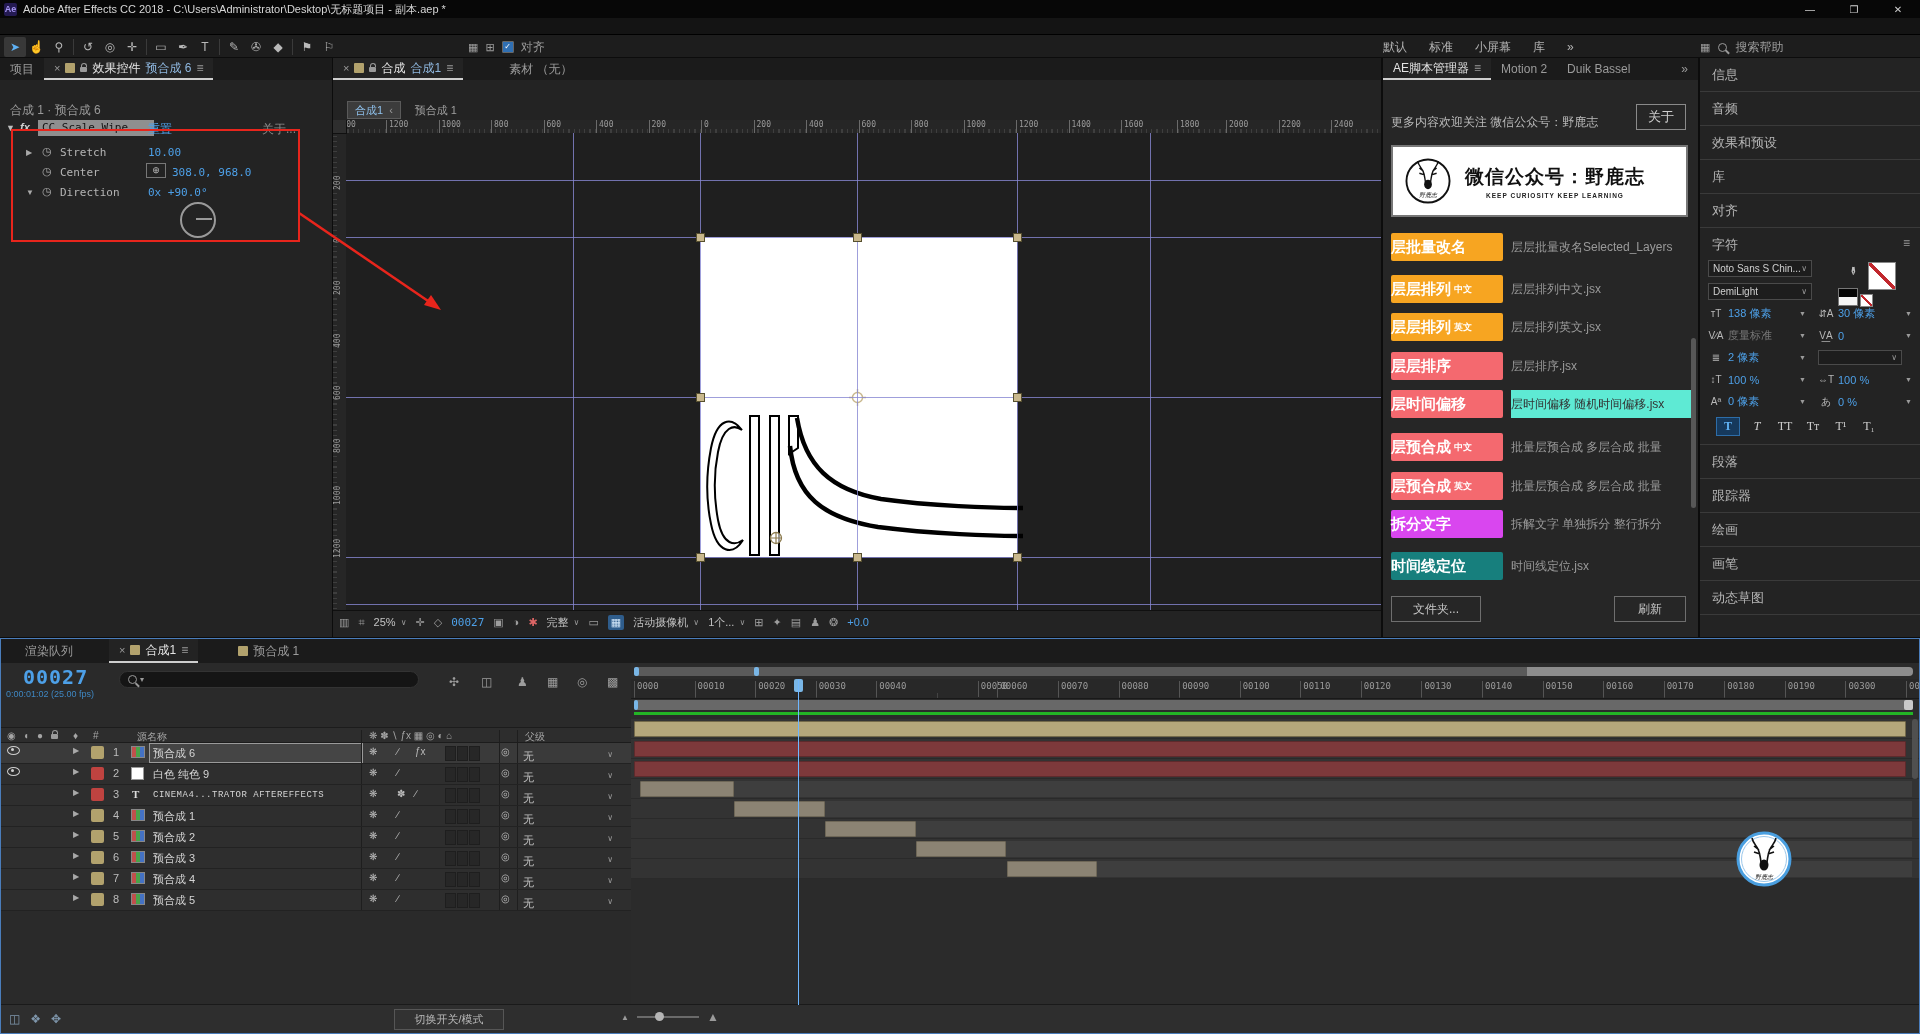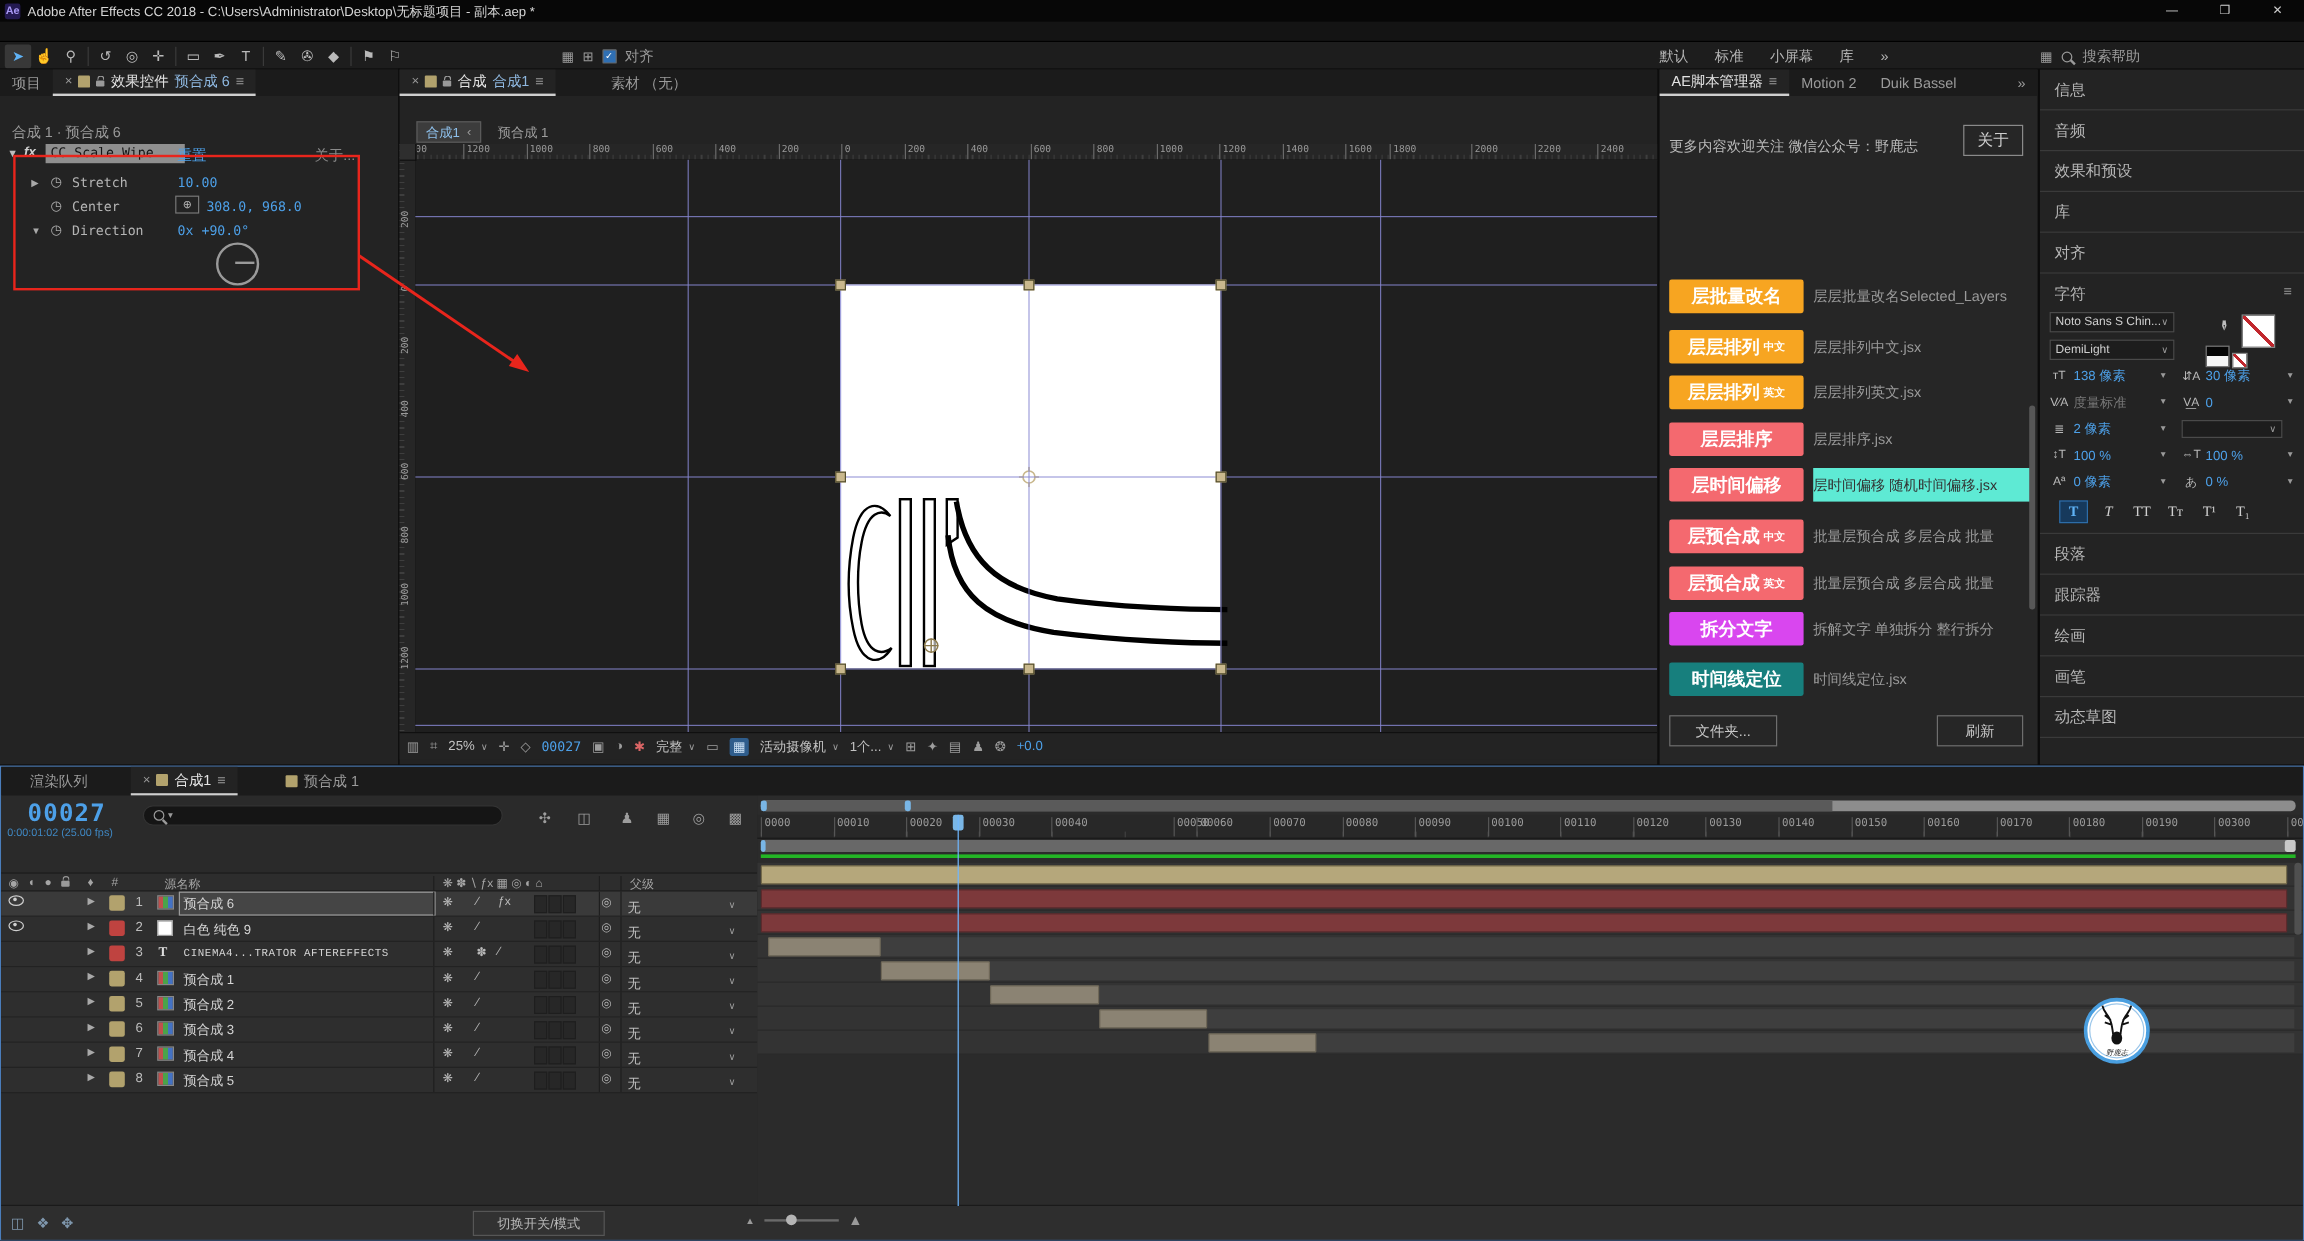--- a/index.html
+++ b/index.html
@@ -87,21 +87,21 @@
 
   
   .scripts-panel{left:1383px;top:58px;width:315px;height:580px;background:#262626;}
   .notice{position:absolute;left:8px;top:56px;color:#b9b9b9;font-size:12px;}
   .aboutbtn{position:absolute;right:12px;top:46px;width:48px;height:24px;border:1px solid #8a8a8a;color:#cfcfcf;display:flex;align-items:center;justify-content:center;font-size:13px;}
   .banner{position:absolute;left:8px;top:87px;right:10px;height:72px;background:#fff;border:2px solid #777;box-sizing:border-box;display:flex;align-items:center;}
   .bannerlogo{margin-left:10px;flex:0 0 auto;}
   .bannertext{margin-left:12px;}
   .bannertitle{color:#111;font-weight:bold;font-size:19px;letter-spacing:1px;}
   .bannersub{color:#222;font-weight:bold;font-size:6.5px;letter-spacing:1px;text-align:center;margin-top:2px;}
-  .sbtn{position:absolute;left:8px;width:112px;height:28px;border-radius:2px;color:#fff;display:flex;align-items:center;justify-content:center;gap:3px;font-weight:bold;font-size:15px;}
+  .sbtn{position:absolute;left:8px;width:112px;height:28px;border-radius:2px;color:#fff;display:flex;align-items:center;gap:3px;font-weight:bold;font-size:15px;}
   .sbtn .tag{font-size:9px;font-weight:bold;}
   .sdesc{position:absolute;left:128px;right:4px;height:28px;display:flex;align-items:center;color:#9a9a9a;font-size:12px;overflow:hidden;white-space:nowrap;}
   .sdesc.hl{background:#5eead4;color:#333;}
   .srow-scroll{position:absolute;right:2px;top:280px;width:5px;height:170px;background:#575757;border-radius:3px;}
   .fbtn{position:absolute;top:538px;height:24px;border:1px solid #6e6e6e;color:#c7c7c7;display:flex;align-items:center;justify-content:center;font-size:12px;}
 
   
   .right-rail{left:1700px;top:58px;width:220px;height:580px;}
   .rail-sec{height:33px;border-bottom:1px solid #3a3a3a;display:flex;align-items:center;padding-left:12px;color:#b5b5b5;font-size:13px;}
   .char-wrap{border-bottom:1px solid #3a3a3a;padding:4px 0 6px 0;position:relative;}
@@ -315,21 +315,21 @@
         <div class="hrl" style="left: 302.5px;">200</div>
         <div class="hrl" style="left: 355px;">0</div>
         <div class="hrl" style="left: 407.5px;">200</div>
         <div class="hrl" style="left: 460px;">400</div>
         <div class="hrl" style="left: 512.5px;">600</div>
         <div class="hrl" style="left: 565px;">800</div>
         <div class="hrl" style="left: 617.5px;">1000</div>
         <div class="hrl" style="left: 670px;">1200</div>
         <div class="hrl" style="left: 722.5px;">1400</div>
         <div class="hrl" style="left: 775px;">1600</div>
-        <div class="hrl" style="left: 812px; text-align: right;">1800</div>
+        <div class="hrl" style="left: 831px; text-align: right;">1800</div>
         <div class="hrl" style="left: 880px;">2000</div>
         <div class="hrl" style="left: 932.5px;">2200</div>
         <div class="hrl" style="left: 985px;">2400</div>
       </div>
     <div class="vruler" id="vruler">
         <div class="vrl" style="top: 58px;">200</div>
         <div class="vrl" style="top: 110.5px;">0</div>
         <div class="vrl" style="top: 163px;">200</div>
         <div class="vrl" style="top: 215.5px;">400</div>
         <div class="vrl" style="top: 268px;">600</div>
@@ -417,20 +417,32 @@
       <span class="tab active">
         <span>AE脚本管理器</span>
         <span class="tmenu">≡</span>
       </span>
       <span class="tab">Motion 2</span>
       <span class="tab">Duik Bassel</span>
       <span class="tab" style="margin-left:auto">»</span>
     </div>
     <div class="notice">更多内容欢迎关注 微信公众号：野鹿志</div>
     <div class="aboutbtn">关于</div>
+    <div class="banner">
+      <svg class="bannerlogo" width="50" height="50" viewBox="0 0 58 58">
+        <circle cx="29" cy="29" r="25" fill="#fff" stroke="#111" stroke-width="2.2"></circle>
+        <path d="M26,30 c-1,-6 -1,-9 -3,-13 c-2,-4 -5,-6 -6,-11 M24,18 l-5,-4 M25,22 l-6,-2 M32,30 c1,-6 1,-9 3,-13 c2,-4 5,-6 6,-11 M34,18 l5,-4 M33,22 l6,-2" stroke="#111" stroke-width="1.6" fill="none"></path>
+        <ellipse cx="29" cy="33" rx="4.5" ry="5.5" fill="#111"></ellipse>
+        <text x="29" y="48" text-anchor="middle" font-size="7" font-style="italic" fill="#111">野鹿志</text>
+      </svg>
+      <div class="bannertext">
+        <div class="bannertitle">微信公众号：野鹿志</div>
+        <div class="bannersub">KEEP CURIOSITY KEEP LEARNING</div>
+      </div>
+    </div>
     <div id="scriptlist">
         <div class="sbtn" style="top: 175px; background: rgb(247, 165, 33);">
           <span>层批量改名</span>
         </div>
         <div class="sdesc" style="top: 175px;">层层批量改名Selected_Layers</div>
         <div class="sbtn" style="top: 217px; background: rgb(247, 165, 33);">
           <span>层层排列</span>
           <span class="tag">中文</span>
         </div>
         <div class="sdesc" style="top: 217px;">层层排列中文.jsx</div>

